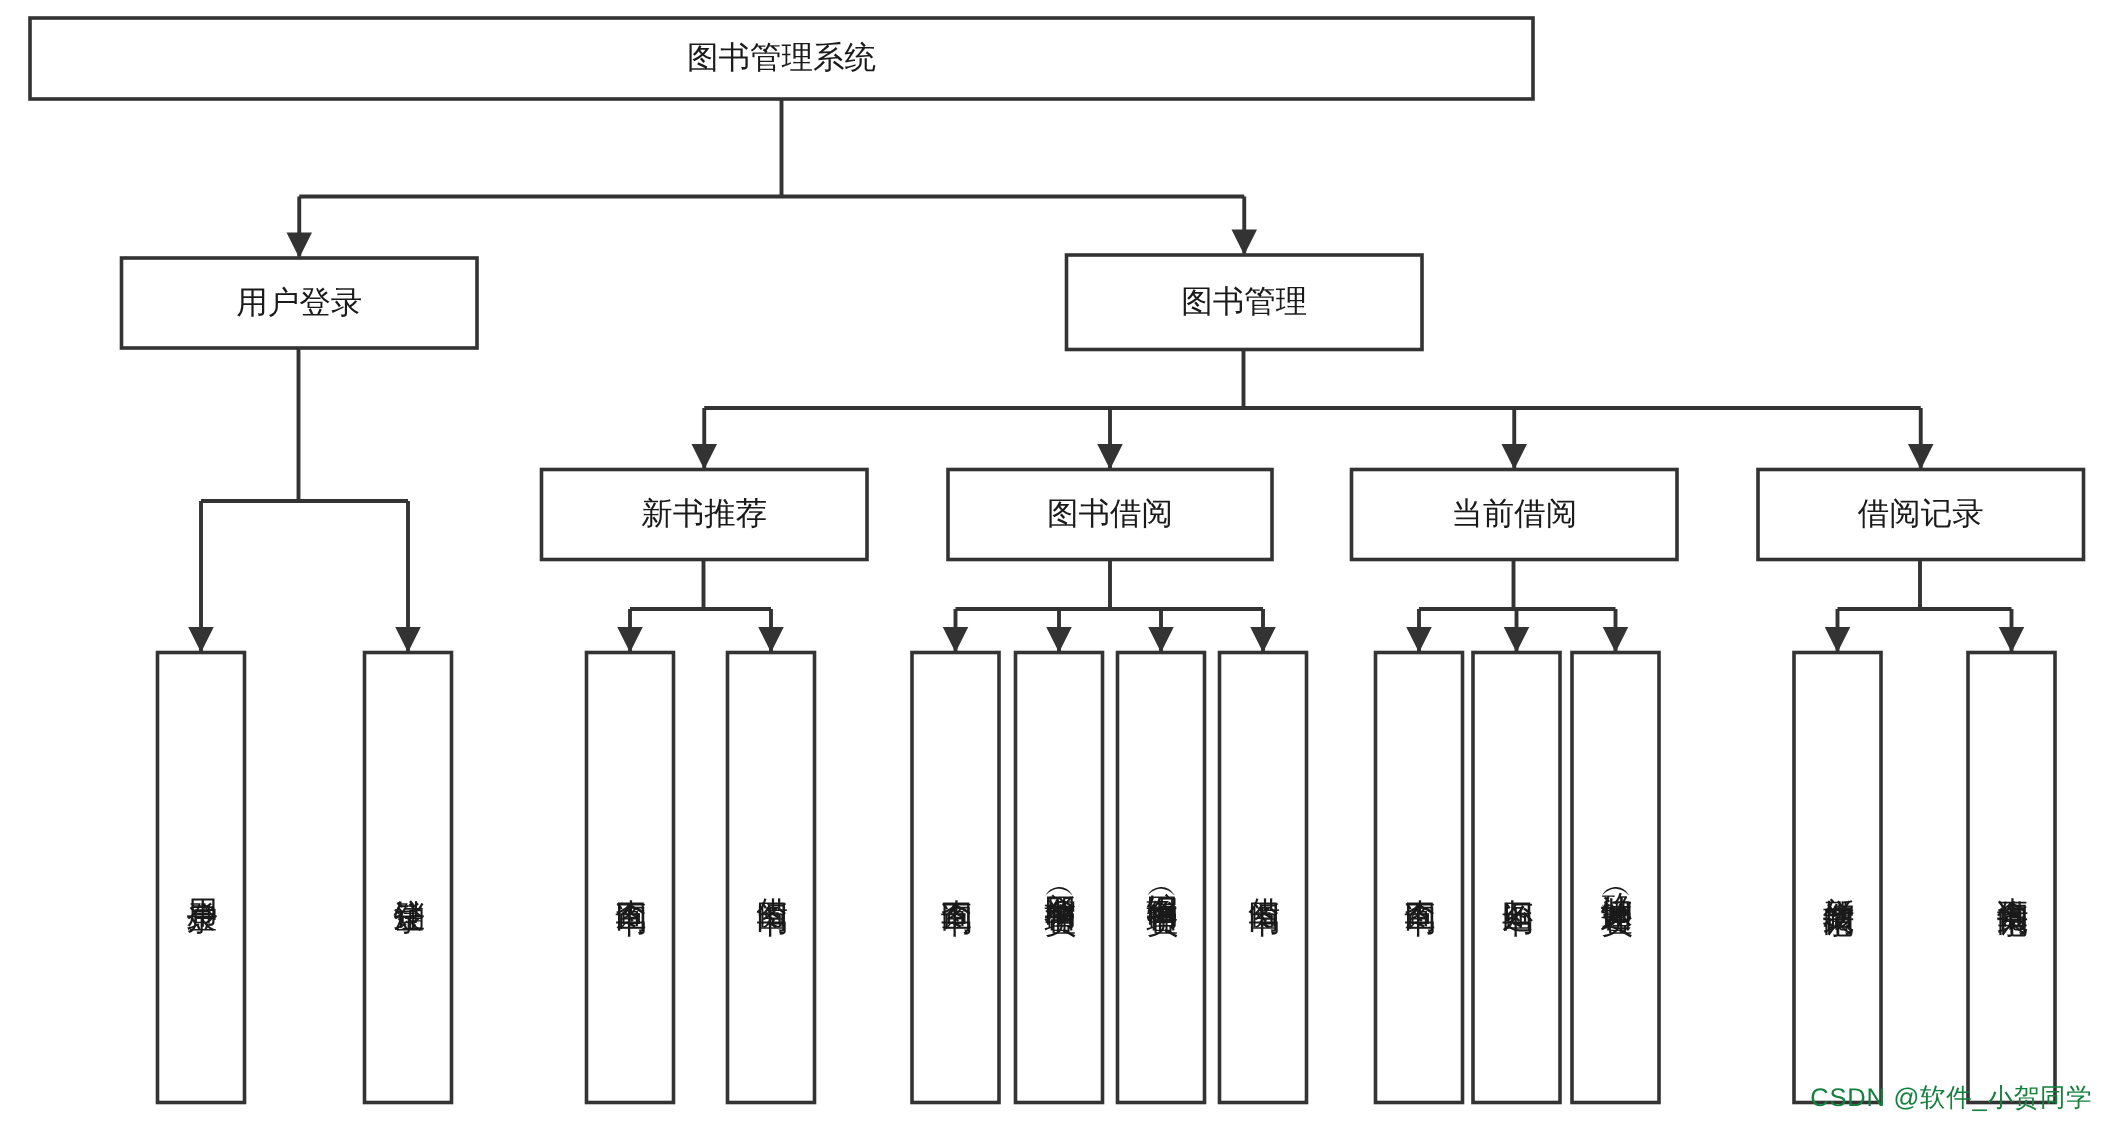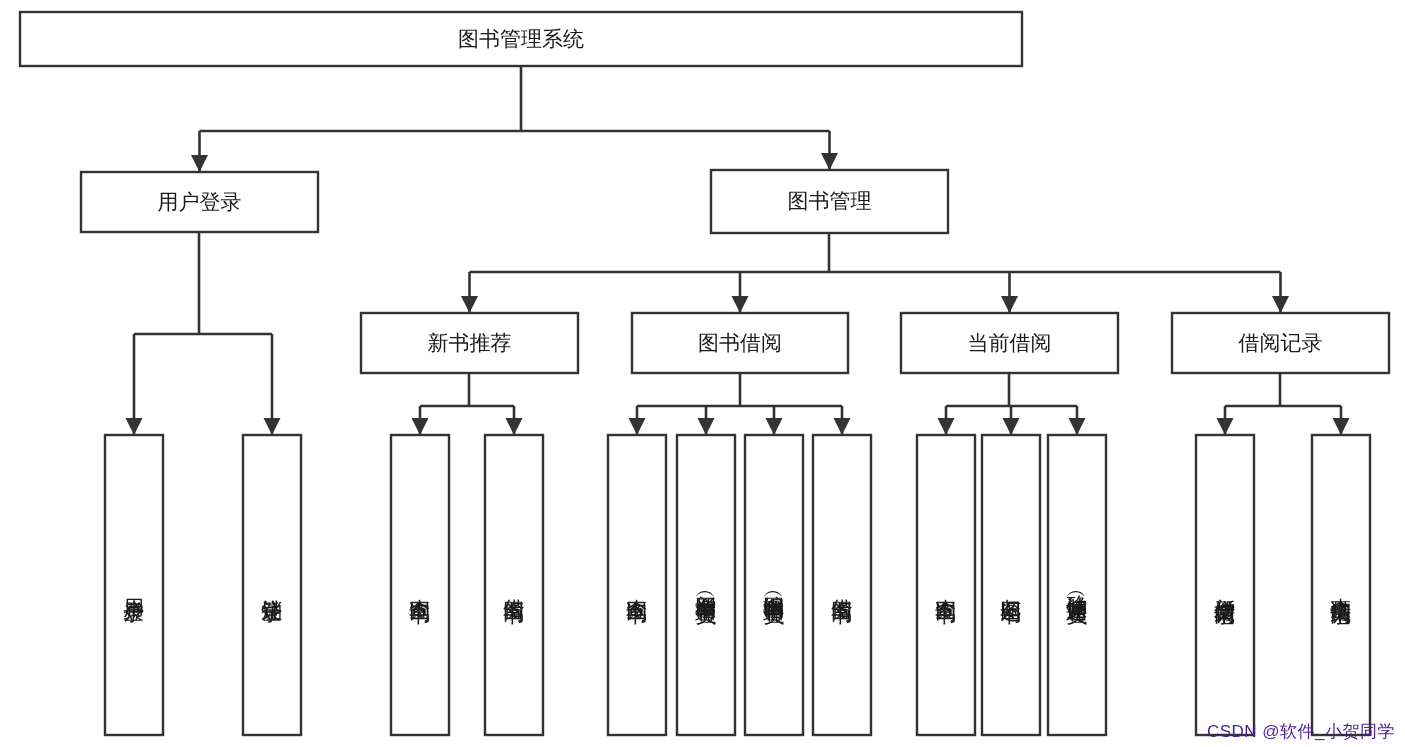--- a/index.html
+++ b/index.html
@@ -65,21 +65,21 @@
     text-align: center;
     pointer-events: none;
     user-select: none;
   }
   .watermark {
     position: absolute;
     right: 10px;
     bottom: 4px;
     font-family: "Liberation Sans", "DejaVu Sans", sans-serif;
     font-size: 17px;
-    color: #4c1d95;
+    color: #15803d;
     letter-spacing: 0.5px;
     user-select: none;
   }
 </style>
 </head>
 <body>
 
 <div id="diagram-root">
 
   <svg class="diagram-canvas" viewBox="0 0 1405 747">

